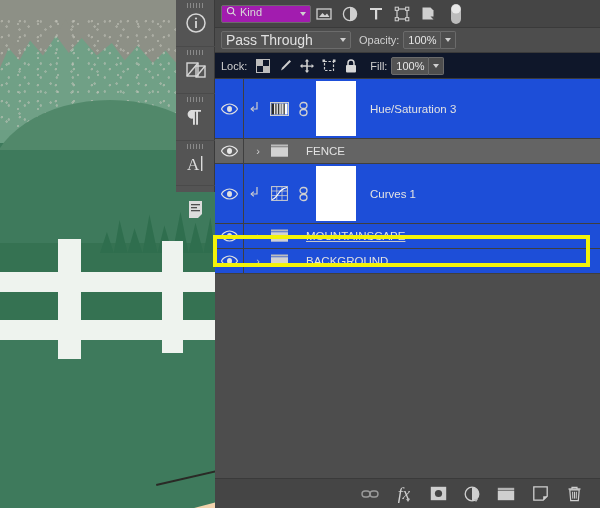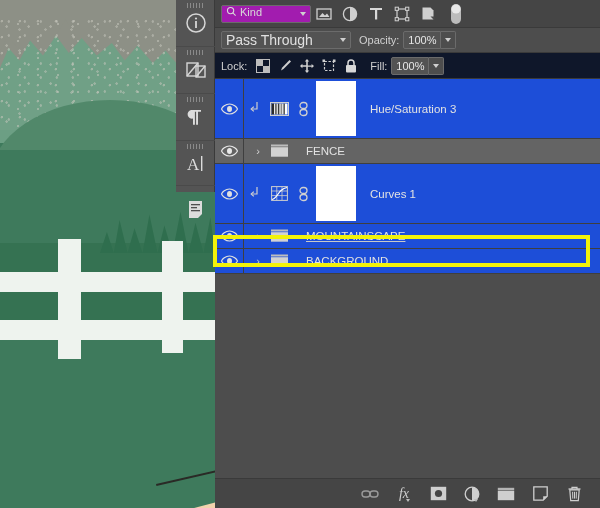--- a/index.html
+++ b/index.html
@@ -248,21 +248,21 @@
     background: #454545; border-top: 1px solid #3a3a3a;
     display: flex; align-items: center; justify-content: flex-end;
     padding-right: 16px; gap: 14px;
   }
   .bicon { width: 20px; height: 20px; display: flex; align-items: center; justify-content: center; }
   .bicon .dotcaret {
     position: absolute; margin-top: 13px; margin-left: 7px;
     width: 0; height: 0; border-left: 2.5px solid transparent;
     border-right: 2.5px solid transparent; border-top: 3px solid #bdbdbd;
   }
-  .fx-text { font-family: "Liberation Serif", serif; font-style: italic; font-size: 14px; color: #d0d0d0; }
+  .fx-text { font-family: "Liberation Serif", serif; font-style: italic; font-size: 17px; color: #d0d0d0; }
 </style>
 </head>
 <body>
 
 <div id="root">
 
   <div id="canvas">
     <div class="sky"></div>
     <div class="mtn-a"></div>
     <div class="treeline"></div>

